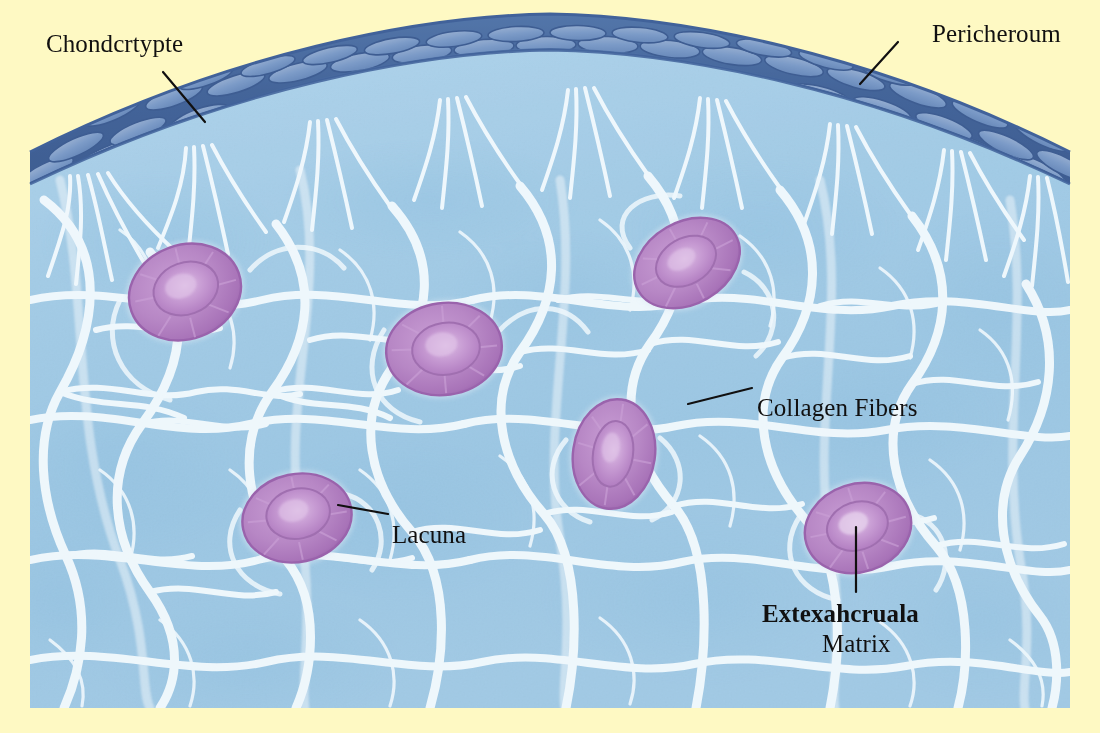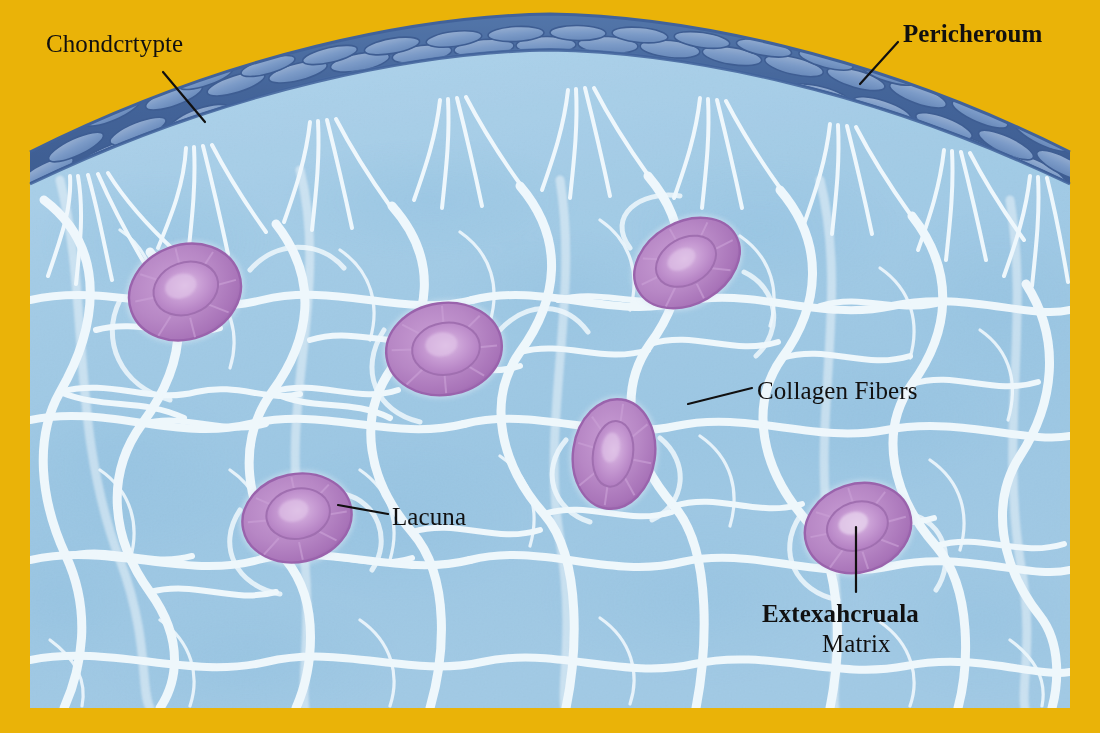--- a/index.html
+++ b/index.html
@@ -1,17 +1,17 @@
 <!DOCTYPE html>
 <html><head>
 <meta charset="utf-8">
 <style>
   html,body{margin:0;padding:0;background:#ffffff;}
   body{width:1100px;height:733px;overflow:hidden;font-family:"Liberation Serif","DejaVu Serif",serif;}
-  #stage{position:relative;width:1100px;height:733px;background:#eab308;}
+  #stage{position:relative;width:1100px;height:733px;background:#fef9c3;}
   svg#fig{position:absolute;left:0;top:0;width:1100px;height:733px;display:block;}
   .lbl{position:absolute;color:#111010;font-family:"Liberation Serif","DejaVu Serif",serif;
        font-size:25px;line-height:1.12;white-space:pre;letter-spacing:.1px;}
 </style>
 </head>
 <body>
 
 <div id="stage">
 
 <svg id="fig" viewBox="0 0 1100 733">
@@ -454,23 +454,23 @@
     <line x1="163" y1="72" x2="205" y2="122"></line>
     <line x1="898" y1="42" x2="860" y2="84"></line>
     <line x1="752" y1="388" x2="688" y2="404"></line>
     <line x1="388" y1="514" x2="338" y2="505"></line>
     <line x1="856" y1="592" x2="856" y2="527"></line>
   </g>
 </svg>
 
 <div class="lbl" style="left:46px;top:30px;">Chondcrtypte</div>
 
-<div class="lbl" style="left:903px;top:20px;font-weight:bold;">Pericheroum</div>
-
-<div class="lbl" style="left:757px;top:377px;">Collagen Fibers</div>
-
-<div class="lbl" style="left:392px;top:503px;">Lacuna</div>
+<div class="lbl" style="left:932px;top:20px;">Pericheroum</div>
+
+<div class="lbl" style="left:757px;top:394px;">Collagen Fibers</div>
+
+<div class="lbl" style="left:392px;top:521px;">Lacuna</div>
 
 <div class="lbl" style="left:762px;top:600px;font-weight:bold;">Extexahcruala</div>
 
 <div class="lbl" style="left:822px;top:630px;text-align:center;">Matrix</div>
 
 </div>
 
 </body></html>

